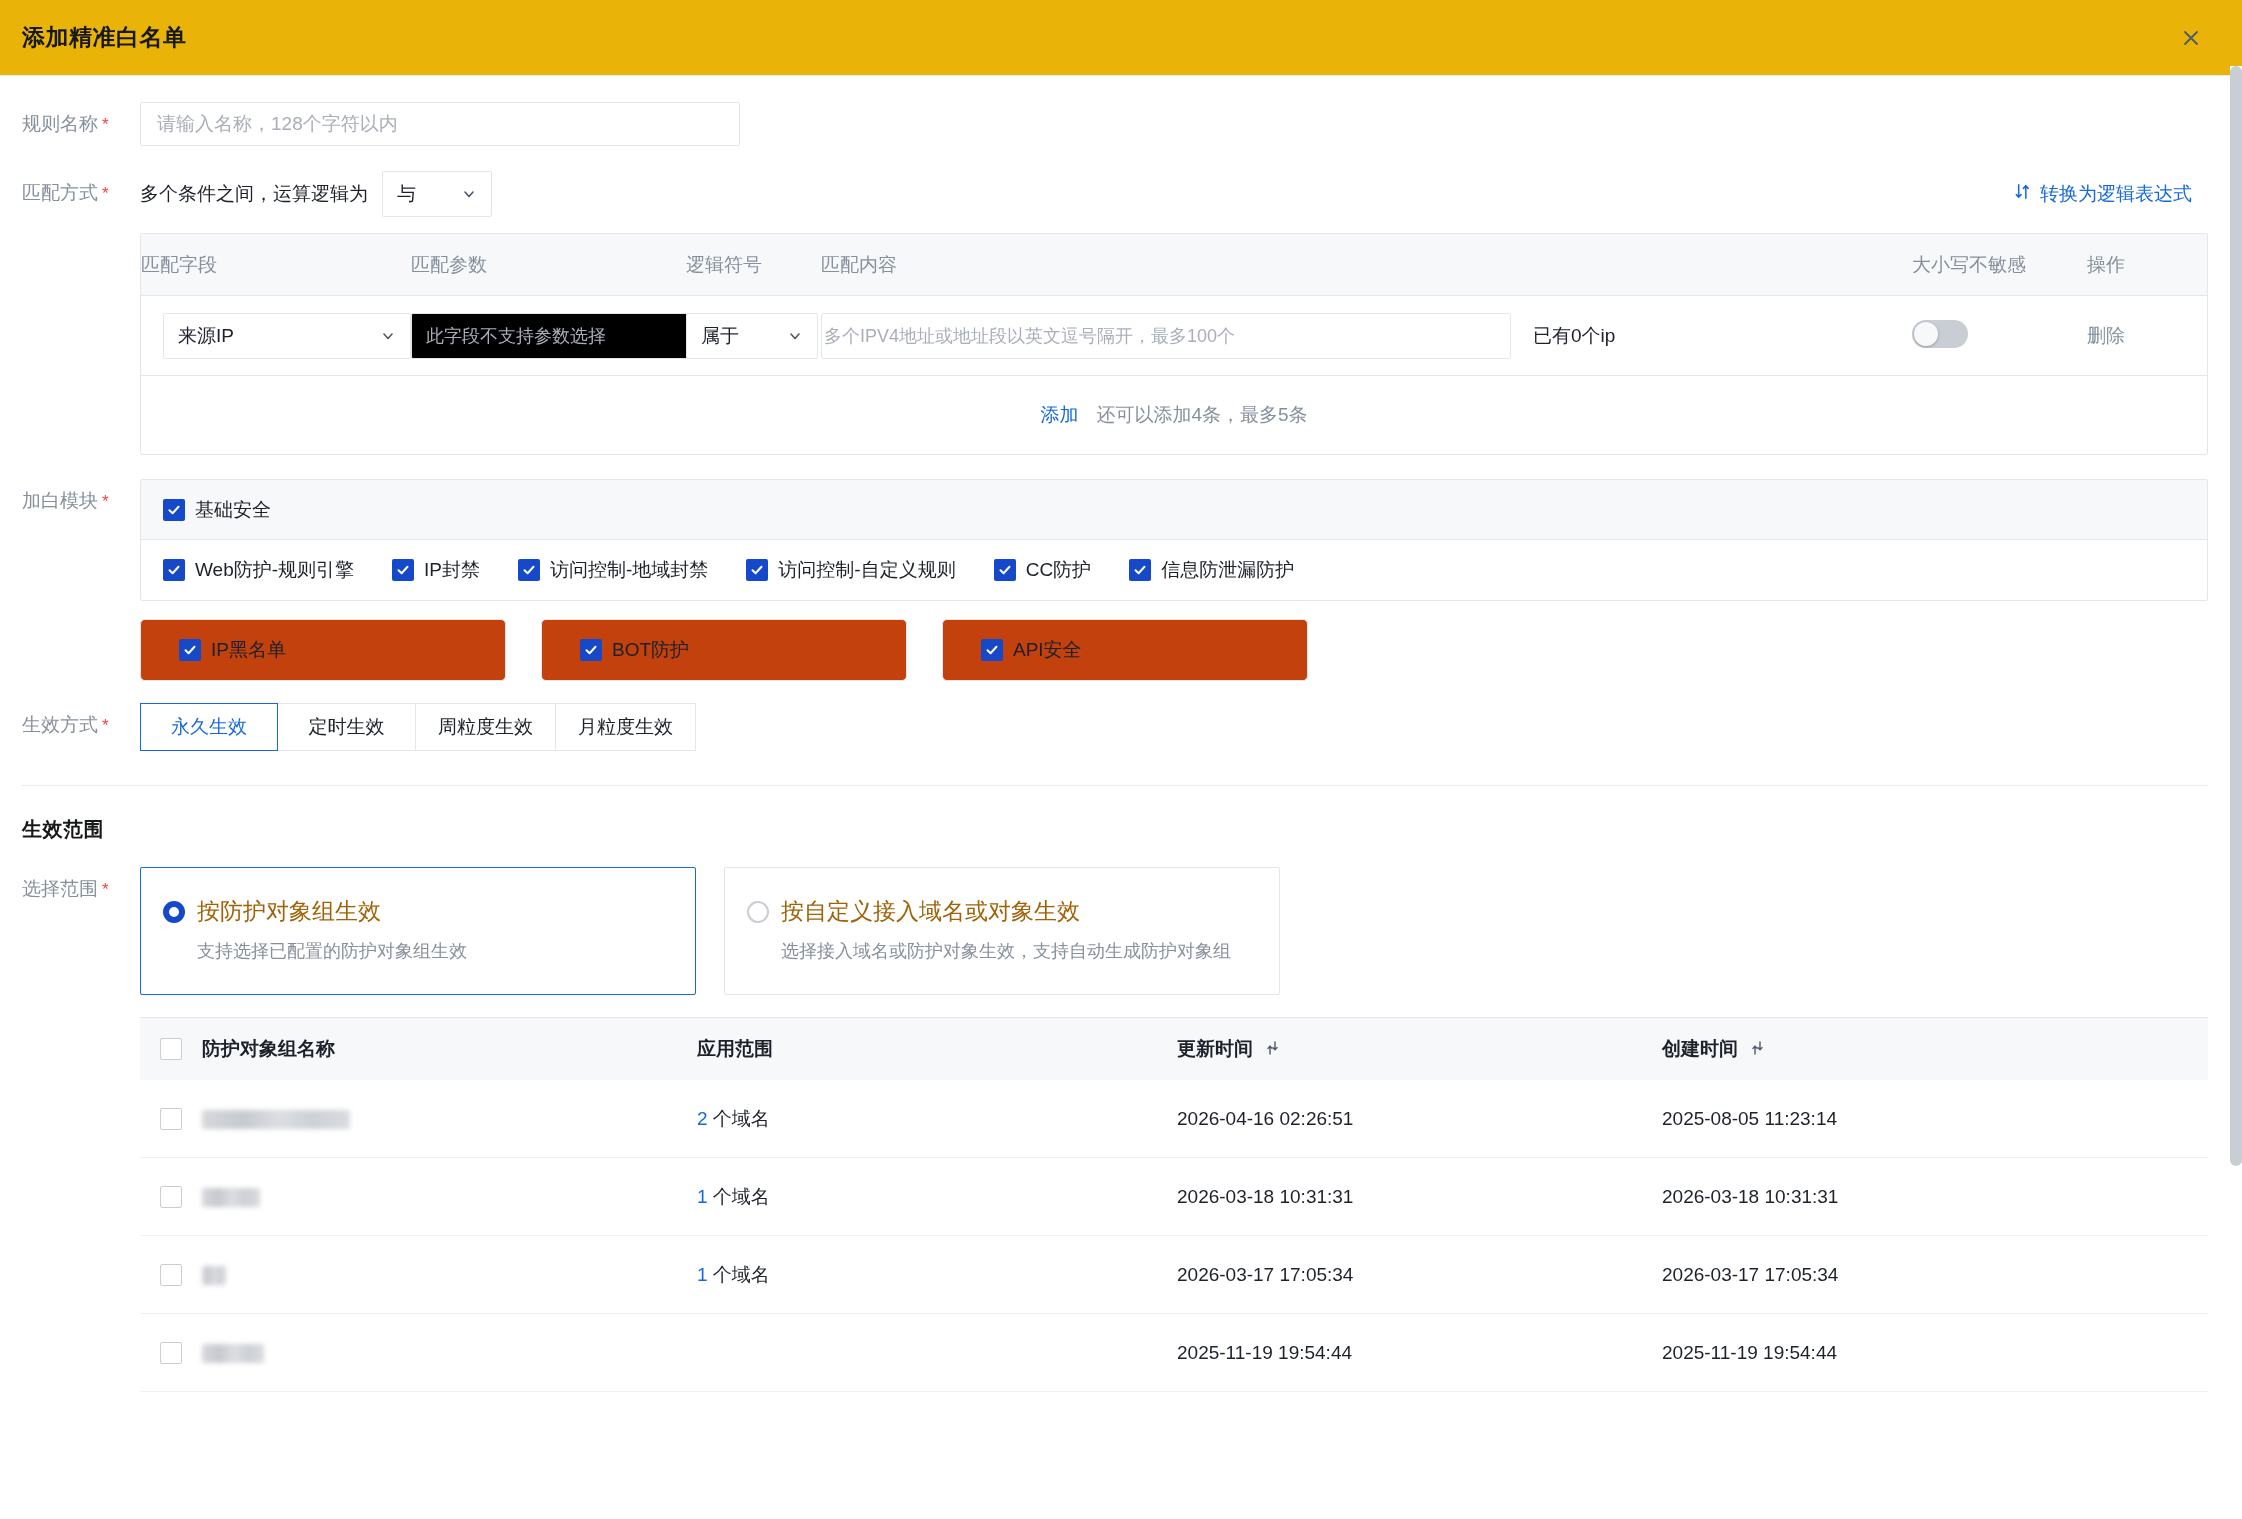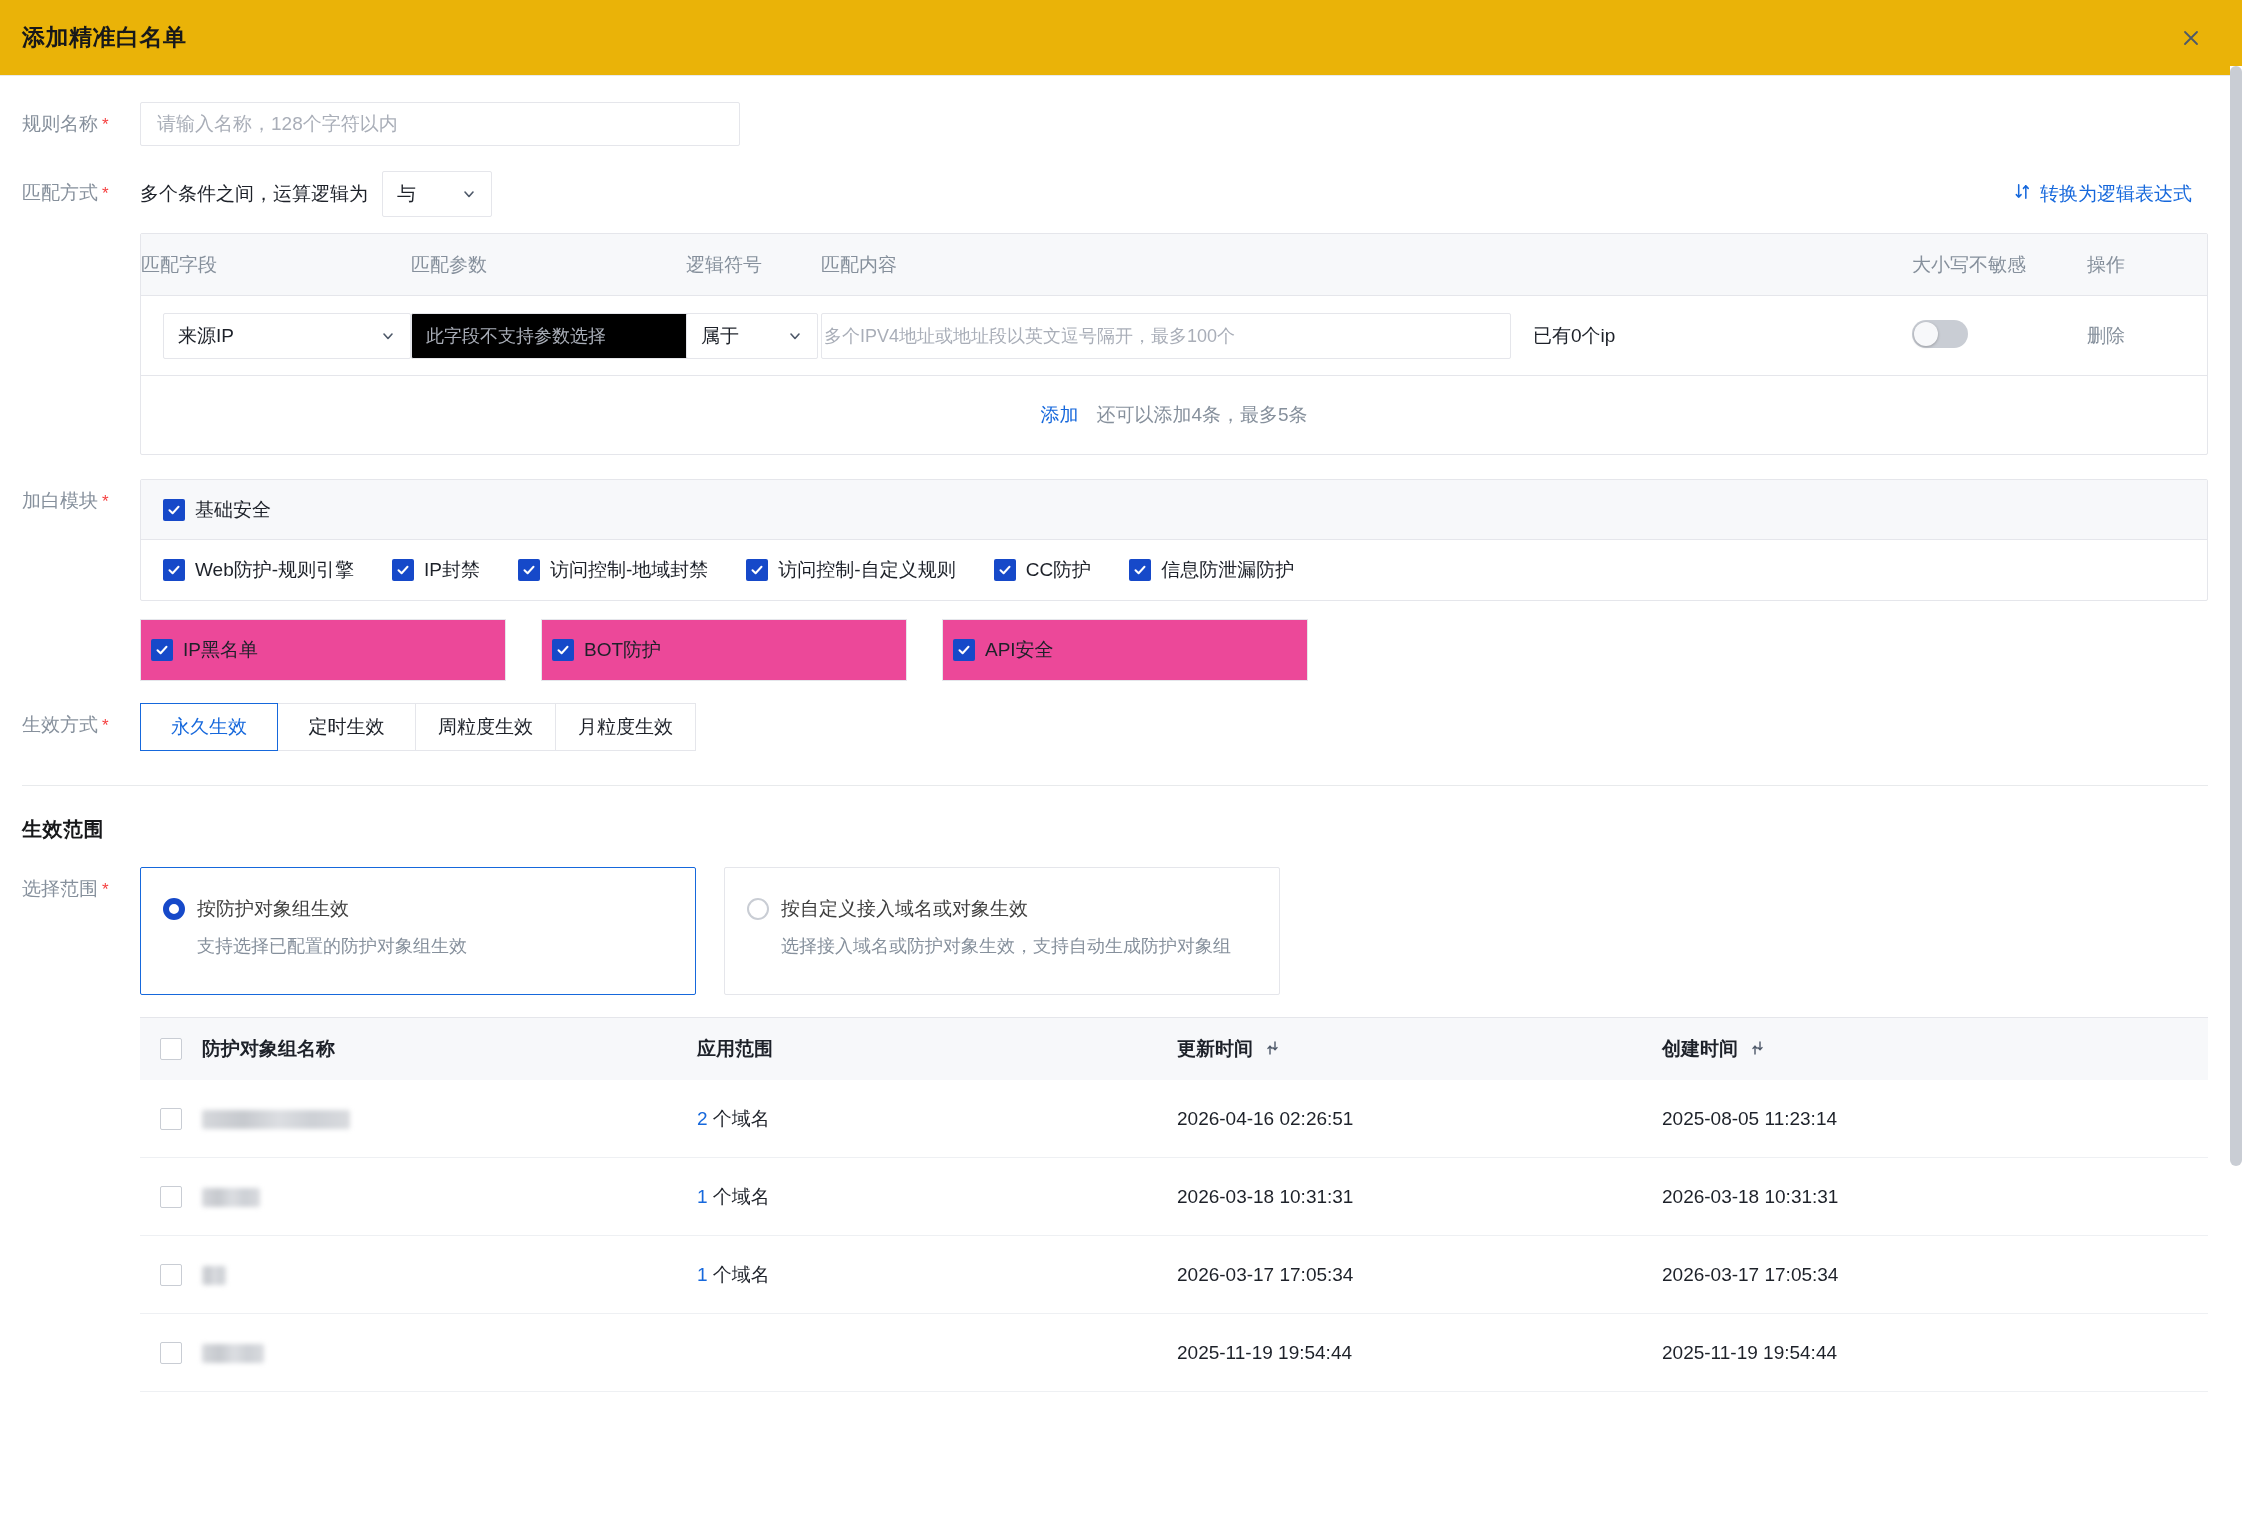--- a/index.html
+++ b/index.html
@@ -124,22 +124,22 @@
   .cb-item:last-child { margin-right: 0; }
   .cbox {
     width: 22px; height: 22px; border-radius: 2px; background: #1649c9;
     display: flex; align-items: center; justify-content: center; flex: 0 0 22px;
   }
   .cbox svg { display: block; }
   .cb-label { font-size: 19px; color: #1d2129; margin-left: 10px; white-space: nowrap; }
 
   .mod-cards { display: flex; gap: 35px; margin-top: 18px; }
   .mod-card {
-    width: 366px; height: 62px; border: 1px solid #e5e6eb; border-radius: 0;
-    display: flex; align-items: center; padding-left: 10px; background: #ec4899;
+    width: 366px; height: 62px; border: 1px solid #e5e6eb; border-radius: 5px;
+    display: flex; align-items: center; padding-left: 38px; background: #c2410c;
   }
 
   
   .seg-group { display: flex; }
   .seg-item {
     height: 48px; min-width: 138px; border: 1px solid #e5e6eb; border-left: none;
     display: flex; align-items: center; justify-content: center;
     font-size: 19px; color: #1d2129; padding: 0 22px; cursor: pointer; background: #fff;
   }
   .seg-item:first-child { border-left: 1px solid #e5e6eb; }
@@ -157,21 +157,21 @@
   }
   .scope-card.selected { border: 1px solid #1668dc; }
   .scope-top { display: flex; align-items: center; gap: 12px; }
   .radio {
     width: 22px; height: 22px; border-radius: 50%; border: 2px solid #c9cdd4;
     background: #fff; flex: 0 0 22px;
   }
   .radio.on {
     border: 6px solid #1649c9; background: #fff;
   }
-  .scope-title { font-size: 19px; color: #404040; }
+  .scope-title { font-size: 23px; color: #a16207; }
   .scope-desc { font-size: 18px; color: #86909c; margin-top: 12px; margin-left: 34px; }
 
   
   .dtable { margin-top: 22px; border-top: 1px solid #e5e6eb; }
   .dt-head {
     display: flex; align-items: center; height: 62px; background: #f7f8fa;
     font-size: 19px; color: #1d2129; font-weight: bold;
   }
   .dt-row {
     display: flex; align-items: center; height: 78px;

